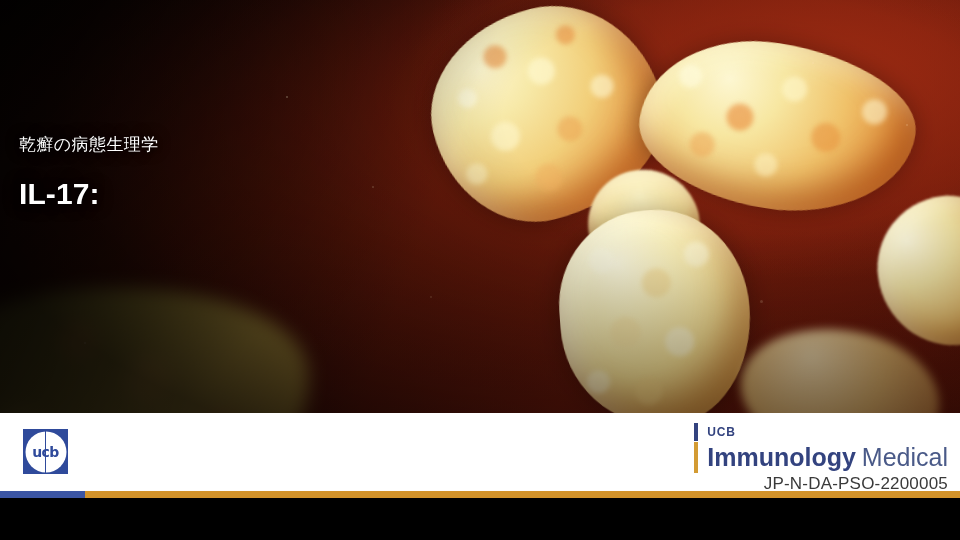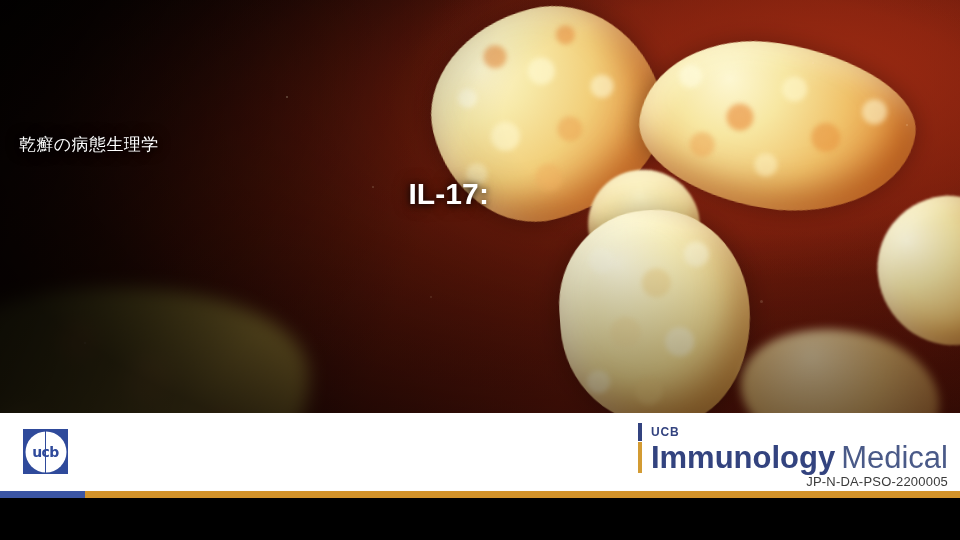--- a/index.html
+++ b/index.html
@@ -220,21 +220,21 @@
     font-weight: 400;
   }
   .title {
     color: #ffffff;
     font-size: 30px;
     font-weight: 700;
     line-height: 1.42;
     letter-spacing: .1px;
     text-shadow: 0 1px 6px rgba(0,0,0,.9), 0 0 16px rgba(0,0,0,.6);
   }
-  .title-line { display: block; text-align: right; }
+  .title-line { display: block; }
 
   
   .footer {
     position: absolute;
     left: 0;
     top: 413px;
     width: 960px;
     height: 78px;
     background: #ffffff;
     z-index: 8;
@@ -305,31 +305,31 @@
     font-weight: 700;
     letter-spacing: .9px;
     color: #33437f;
     line-height: 18px;
   }
   .brand-main {
     height: 31px;
     margin-top: 1px;
   }
   .brand-title {
-    font-size: 31px;
+    font-size: 25px;
     line-height: 31px;
     color: #33437f;
     white-space: nowrap;
   }
   .brand-title .b1 { font-weight: 700; color: #33437f; }
   .brand-title .b2 { font-weight: 400; color: #4a5a88; margin-left: 6px; }
   .brand-code {
     margin-top: 1px;
     text-align: right;
-    font-size: 13px;
+    font-size: 17px;
     color: #3a3a3a;
     letter-spacing: .2px;
   }
 
   
   .progress {
     position: absolute;
     left: 0;
     top: 491px;
     width: 960px;

